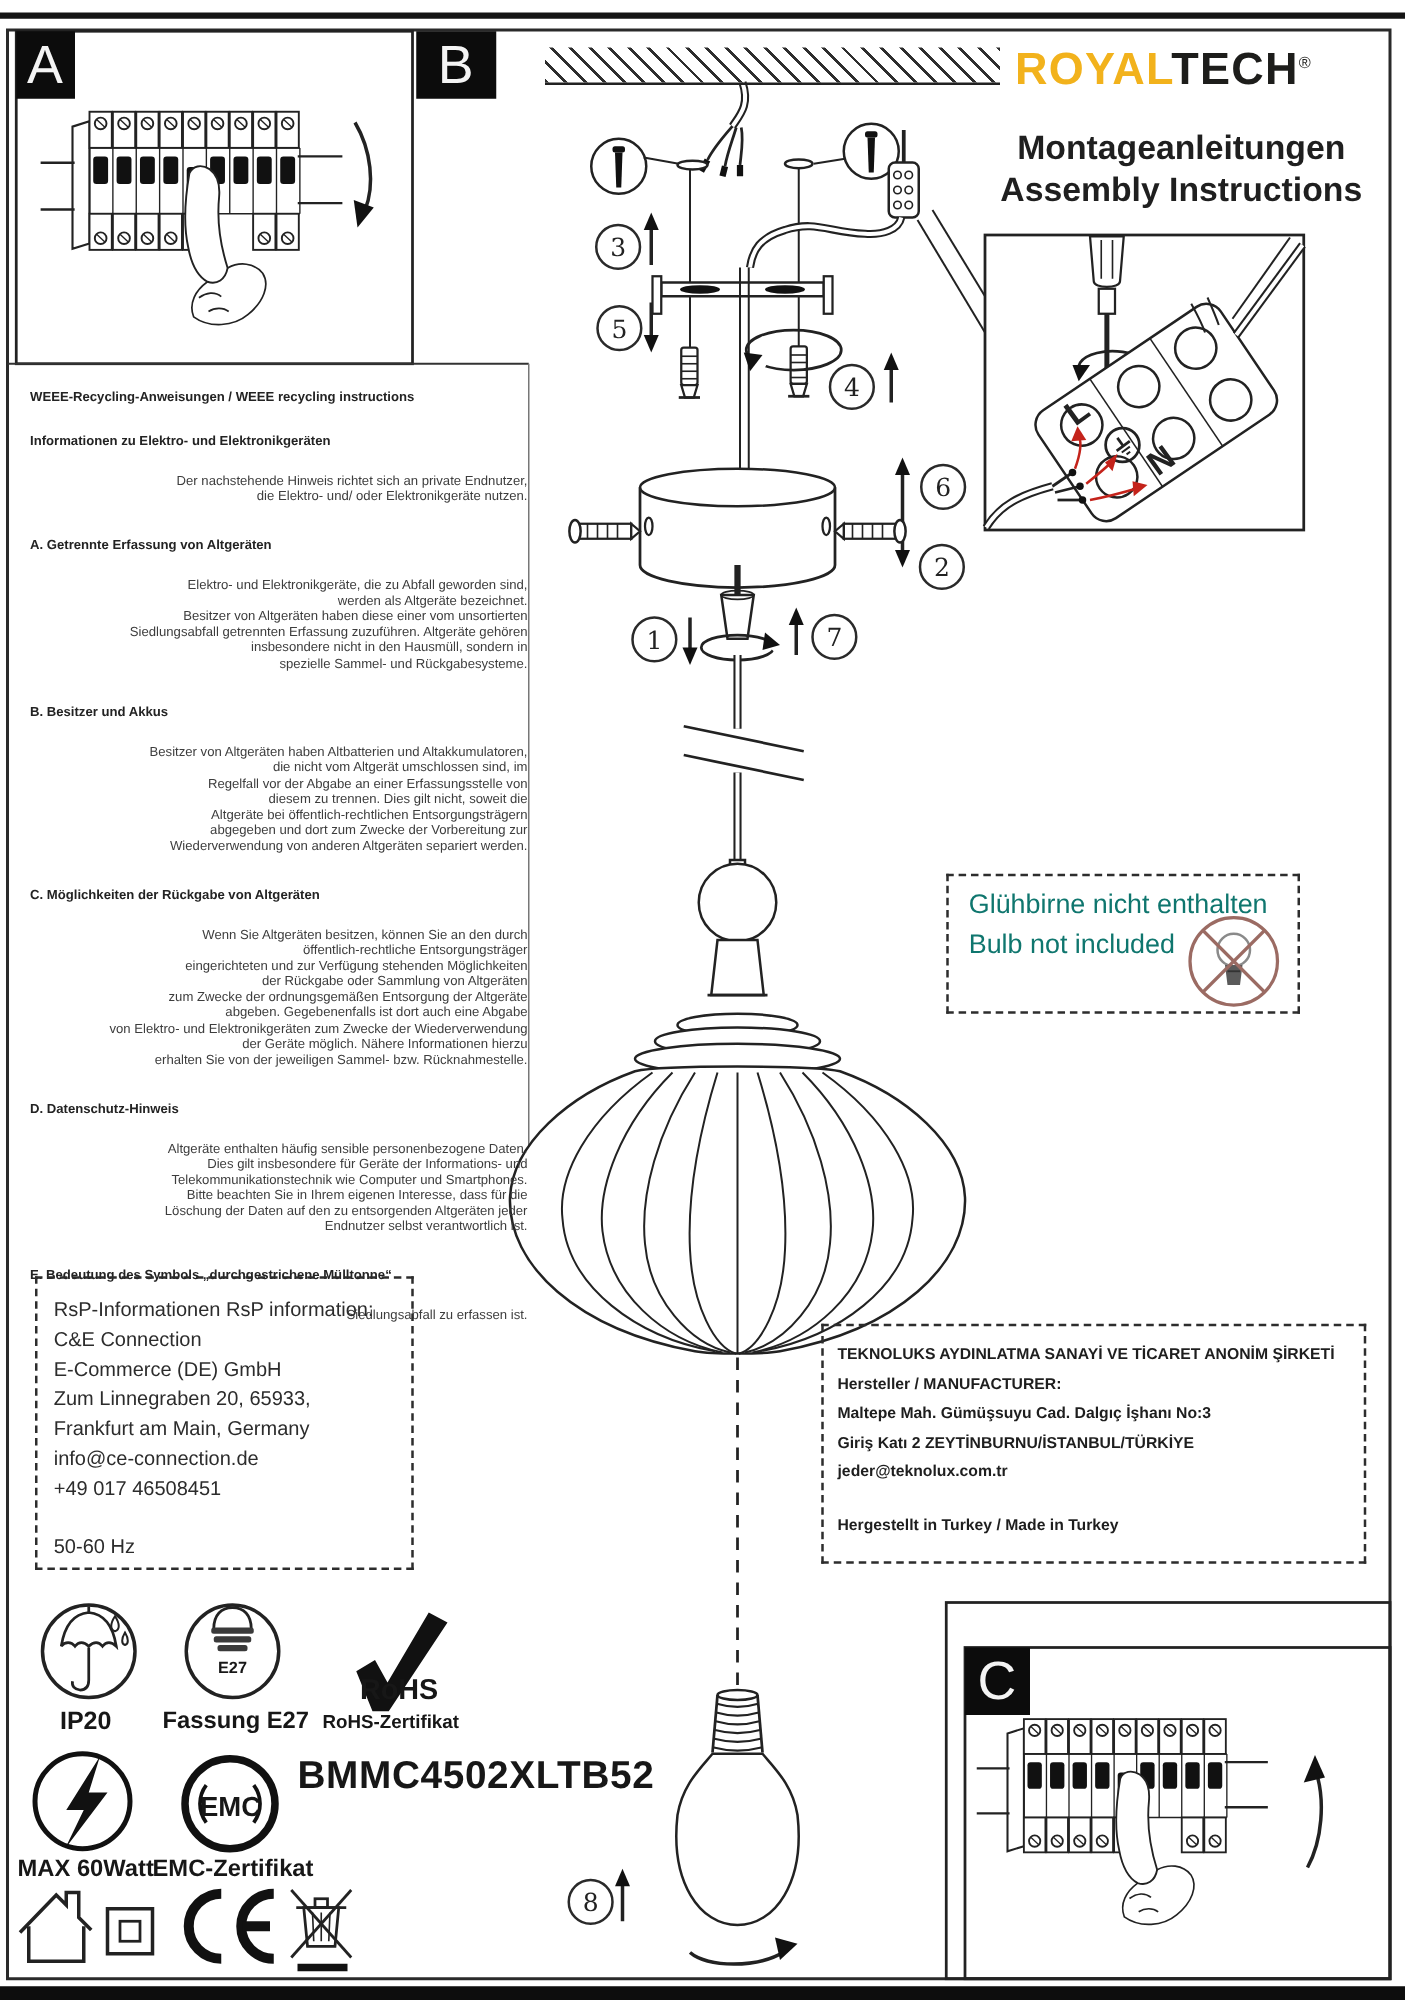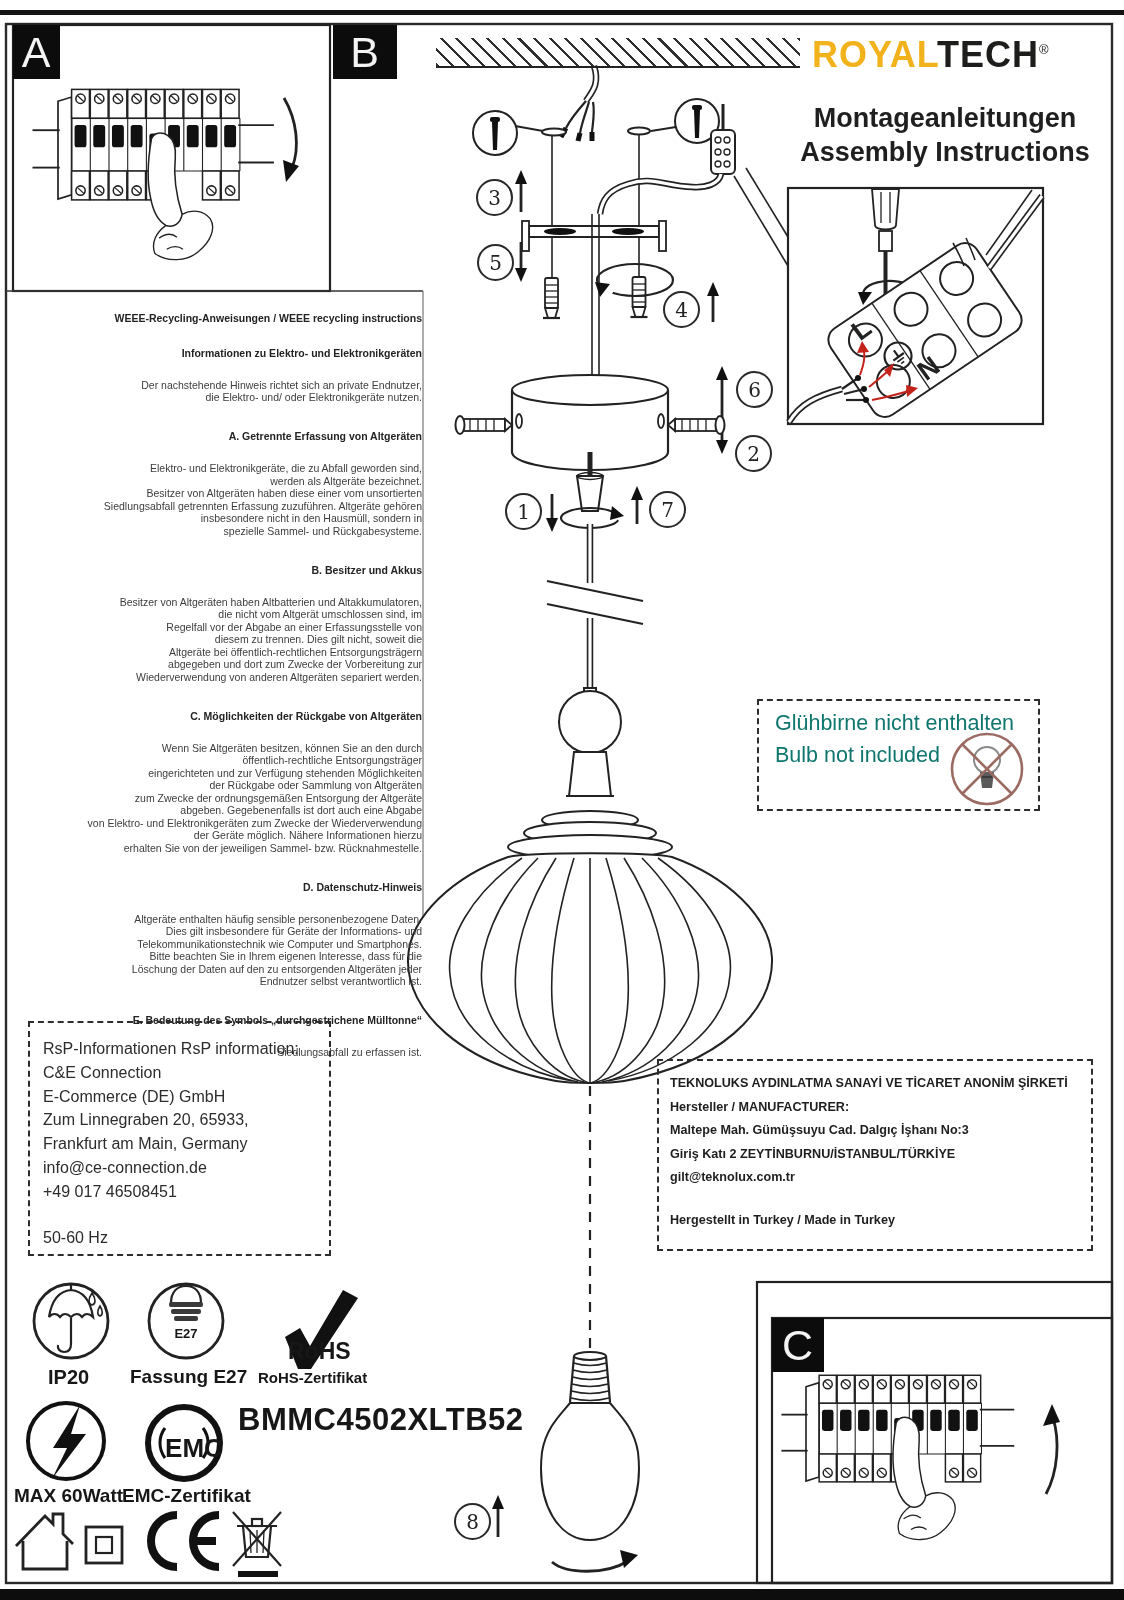--- a/index.html
+++ b/index.html
@@ -28,21 +28,21 @@
           font-size:43px;font-weight:400;letter-spacing:1px;}
   
   .logo{left:812px;top:34px;font-size:36px;font-weight:800;letter-spacing:1px;white-space:nowrap;}
   .logo .gold{color:#F2B21C;} .logo .dark{color:#1d1d1b;}
   .logo sup{font-size:13px;font-weight:400;color:#1d1d1b;}
   .title{left:795px;top:101px;width:300px;text-align:center;font-size:27px;font-weight:700;
          line-height:34px;color:#1f1f1f;}
   
   .weee{left:24px;top:296px;width:398px;font-size:10.5px;line-height:12.5px;color:#3d3d3d;
         white-space:pre-line;}
-  .weee .hd{font-weight:700;color:#232323;margin:3px 0 7px 0;text-align:right;}
+  .weee .hd{font-weight:700;color:#232323;margin:3px 0 7px 0;}
   .weee .bd{margin:0 0 11px 0;text-align:right;}
   
   .dashbox{border:2.5px dashed #2d2d2d;box-sizing:border-box;}
   .bulbnote{left:757px;top:699px;width:283px;height:112px;border-width:2px;font-size:21.5px;
             color:#0f766e;padding:10px 0 0 16px;}
   .bulbnote div{margin-bottom:7px;}
   .rsp{left:28px;top:1021px;width:303px;height:235px;padding:14px 0 0 13px;
        font-size:16px;line-height:23.8px;color:#2c2c2c;}
   .mfr{left:657px;top:1059px;width:436px;height:192px;padding:11px 0 0 11px;
        font-size:12.6px;line-height:23.6px;font-weight:700;color:#1e1e1e;}
@@ -525,31 +525,31 @@
     <div>info@ce-connection.de</div>
     <div>+49 017 46508451</div>
     <div style="margin-top:22px">50-60 Hz</div>
   </div>
 
   <div class="abs dashbox mfr">
     <div>TEKNOLUKS AYDINLATMA SANAYİ VE TİCARET ANONİM ŞİRKETİ</div>
     <div>Hersteller / MANUFACTURER:</div>
     <div>Maltepe Mah. Gümüşsuyu Cad. Dalgıç İşhanı No:3</div>
     <div>Giriş Katı 2 ZEYTİNBURNU/İSTANBUL/TÜRKİYE</div>
-    <div>gilt@teknolux.com.tr</div>
+    <div>jeder@teknolux.com.tr</div>
     <div style="margin-top:19px">Hergestellt in Turkey / Made in Turkey</div>
   </div>
 
   <div class="abs blab" style="left:48px;top:1366px;font-size:20px">IP20</div>
   <div class="abs blab" style="left:168px;top:1326px;width:36px;text-align:center;font-size:13px">E27</div>
   <div class="abs blab" style="left:130px;top:1366px;font-size:19px">Fassung E27</div>
   <div class="abs blab" style="left:288px;top:1338px;font-size:23px">RoHS</div>
   <div class="abs blab" style="left:258px;top:1369px;font-size:15px">RoHS-Zertifikat</div>
   <div class="abs blab" style="left:14px;top:1485px;font-size:19px">MAX 60Watt</div>
-  <div class="abs blab" style="left:160px;top:1433px;width:68px;text-align:center;font-size:26px">EMC</div>
+  <div class="abs blab" style="left:160px;top:1433px;width:68px;text-align:left;font-size:22px">EMC</div>
   <div class="abs blab" style="left:122px;top:1485px;font-size:19px">EMC-Zertifikat</div>
   <div class="abs blab" style="left:238px;top:1402px;font-size:31px;letter-spacing:0.5px">BMMC4502XLTB52</div>
 
   <div class="abs rot" style="left:846px;top:322px;font-size:27px;font-weight:700;transform:rotate(-36deg)">L</div>
   <div class="abs rot" style="left:912px;top:362px;font-size:27px;font-weight:700;transform:rotate(-36deg)">N</div>
 
   <div class="abs step" style="left:505px;top:493px">1</div>
   <div class="abs step" style="left:735px;top:435px">2</div>
   <div class="abs step" style="left:476px;top:179px">3</div>
   <div class="abs step" style="left:663px;top:291px">4</div>

